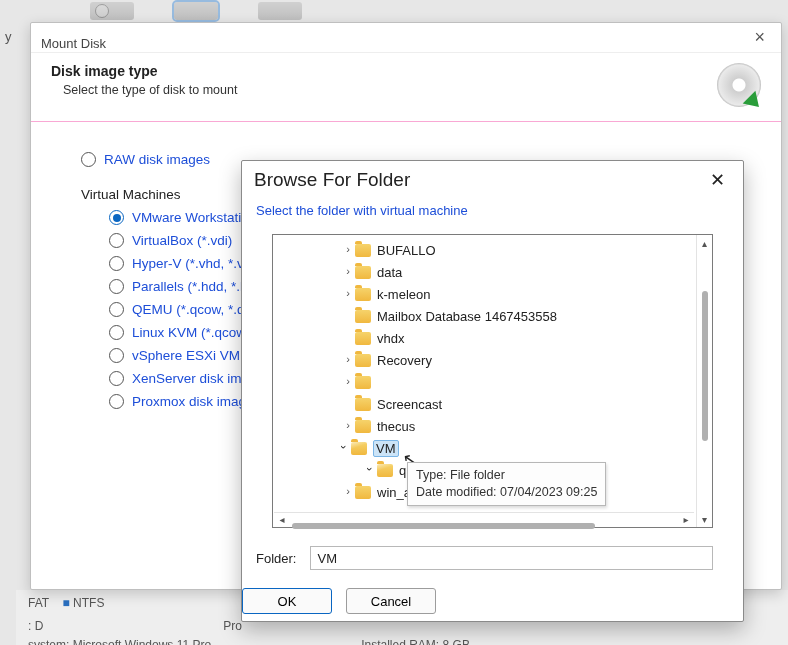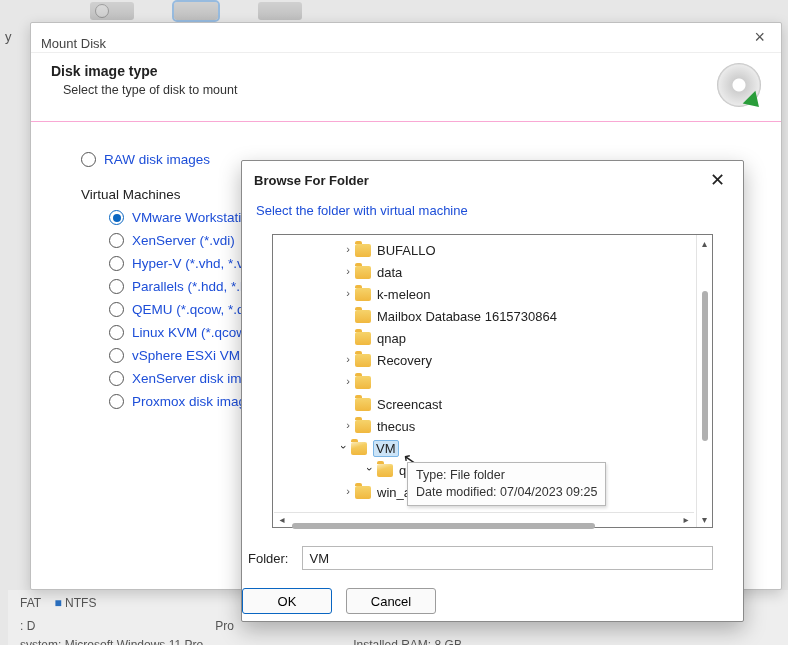--- a/index.html
+++ b/index.html
@@ -5,21 +5,21 @@
   * { box-sizing: border-box; margin: 0; padding: 0; font-family: "Segoe UI", Tahoma, sans-serif; }
   body { background: #f5f5f5; width: 788px; height: 645px; overflow: hidden; position: relative; font-size: 13px; color: #222; }
 
   
   .bg { position: absolute; inset: 0; background: #e7e7e7; }
   .bg-disks { position: absolute; top: 2px; left: 90px; display: flex; gap: 40px; opacity: 0.5; filter: blur(.6px); }
   .bg-disk { width: 44px; height: 18px; background: linear-gradient(#bbb,#999); border-radius: 3px; }
   .bg-disk.sel { outline: 2px solid #4a90d9; }
   .bg-radio { position: absolute; top: 4px; left: 95px; width: 14px; height: 14px; border: 1.5px solid #888; border-radius: 50%; background: #fff; }
   .bg-y { position: absolute; top: 29px; left: 5px; color: #555; filter: blur(.5px);}
-  .bg-bottom { position:absolute; bottom:0; left:8px; right:0; height:55px; background:#eee; color:#555; font-size:12px; padding:4px 12px; filter: blur(.7px); line-height:1.6;}
+  .bg-bottom { position:absolute; bottom:0; left:16px; right:0; height:55px; background:#eee; color:#555; font-size:12px; padding:4px 12px; filter: blur(.7px); line-height:1.6;}
   .bg-bottom span.blue{color:#2a6fbf;}
   .bg-bottom .row{display:flex; gap:60px;}
 
   
   .mount-window {
     position: absolute; left: 30px; top: 22px; width: 752px; height: 568px;
     background: #fff; border: 1px solid #bfbfbf; border-radius: 2px;
     box-shadow: 0 4px 14px rgba(0,0,0,0.18);
   }
   .mw-titlebar { height: 30px; display: flex; align-items: center; padding: 0 10px; border-bottom: 1px solid #eee; }
@@ -42,41 +42,41 @@
   .vm-opts .opt-row { margin-left:24px;}
 
   
   .browse-window {
     position: absolute; left: 241px; top: 160px; width: 503px; height: 462px;
     background: #fff; border: 1px solid #8a8a8a; border-radius: 2px;
     box-shadow: 0 8px 22px rgba(0,0,0,0.28);
     z-index: 10;
   }
   .bw-titlebar { height: 38px; display:flex; align-items:center; padding: 0 12px; }
-  .bw-title { font-size: 13px; color:#222;font-weight:bold; }
+  .bw-title { font-size: 19px; color:#222; }
   .bw-close { margin-left:auto; font-size:18px; color:#222; cursor:pointer; padding:0 6px;}
   .bw-instr { font-size:13px; color:#1d4ed8; padding: 4px 14px 10px 14px;}
   .bw-treewrap { margin: 6px 30px 10px 30px; border: 1px solid #7a7a7a; background:#fff; height: 294px; position:relative;}
   .bw-tree { position:absolute; inset:0; overflow:hidden; padding: 4px 2px 4px 4px;}
   .bw-scrollbar { position:absolute; top:0; right:0; width:16px; height:100%; border-left:1px solid #e3e3e3; display:flex; flex-direction:column; align-items:center; }
   .bw-arrow { width:16px; height:16px; display:flex; align-items:center; justify-content:center; font-size:10px; color:#555; cursor:pointer;}
   .bw-thumb { width:6px; background:#b0b0b0; border-radius:3px; margin-top:40px; height:150px;}
 
   .tree-row { display:flex; align-items:center; height:22px; font-size:13px; color:#222; cursor:pointer; white-space:nowrap;}
   .tw { display:inline-flex; width:14px; justify-content:center; color:#555; font-size:11px; transform:translateY(-1px);}
   .folder-ico { width:16px; height:13px; background: linear-gradient(#f6d36b,#f0b83f); border-radius:2px; position:relative; margin-right:6px; flex-shrink:0;}
   .folder-ico::before{ content:""; position:absolute; top:-3px; left:0; width:7px; height:3px; background:#f0b83f; border-radius:2px 2px 0 0;}
   .folder-ico.open::after{ content:""; position:absolute; inset:0; background: linear-gradient(160deg, rgba(255,255,255,.5), transparent 40%);}
   .sel-label { background:#cce4f7; border:1px solid #7ab5e6; padding:0 2px; border-radius:2px;}
   .ind1{ padding-left:64px;} .ind2{ padding-left:86px;}
 
   .cursor { position:absolute; left:130px; top:214px; font-size:17px; transform:rotate(-10deg); pointer-events:none;}
   .tooltip { position:absolute; left:134px; top:227px; background:#fdfdfd; border:1px solid #b7b7b7; padding:4px 8px; font-size:12.5px; color:#333; box-shadow: 1px 2px 3px rgba(0,0,0,.15); line-height:1.35; pointer-events:none;}
 
-  .bw-folder-line{ display:flex; align-items:center; gap:14px; padding: 8px 30px 4px 6px;}
+  .bw-folder-line{ display:flex; align-items:center; gap:14px; padding: 8px 30px 4px 14px;}
   .bw-folder-line label{ font-size:13px; color:#222;}
   .bw-folder-input{ flex:1; height:24px; border:1px solid #b8b8b8; padding:2px 6px; font-size:13px; color:#222; background:#fff;}
   .bw-buttons{ display:flex; gap:14px; padding:14px 24px 0 0;}
   .dlg-btn{ width:90px; height:26px; background:#fafafa; border:1px solid #9c9c9c; border-radius:3px; font-size:13px; cursor:pointer;}
   .dlg-btn.primary{ border:1.5px solid #0a66c2;}
   .hscroll{ position:absolute; left:1px; right:18px; bottom:1px; height:14px; border-top:1px solid #e3e3e3; display:flex; align-items:center;}
   .hscroll .harrow{ width:16px; text-align:center; font-size:10px; color:#555; cursor:pointer;}
   .hscroll .htrack{ flex:1; position:relative;}
   .hscroll .hthumb{ position:absolute; left:2px; top:3px; height:6px; width:78%; background:#b0b0b0; border-radius:3px;}
 </style>
@@ -122,21 +122,21 @@
       <span>RAW disk images</span>
     </div>
     <div class="section-label">Virtual Machines</div>
     <div class="vm-opts">
       <div class="opt-row">
         <span class="radio checked"></span>
         <span>VMware Workstation / vS</span>
       </div>
       <div class="opt-row">
         <span class="radio"></span>
-        <span>XenServer (*.vdi)</span>
+        <span>VirtualBox (*.vdi)</span>
       </div>
       <div class="opt-row">
         <span class="radio"></span>
         <span>Hyper-V (*.vhd, *.vhdx)</span>
       </div>
       <div class="opt-row">
         <span class="radio"></span>
         <span>Parallels (*.hdd, *.hds)</span>
       </div>
       <div class="opt-row">
@@ -183,26 +183,26 @@
           <span>data</span>
         </div>
       <div class="tree-row ind1">
           <span class="tw">›</span>
           <span class="folder-ico"></span>
           <span>k-meleon</span>
         </div>
       <div class="tree-row ind1">
           <span class="tw"></span>
           <span class="folder-ico"></span>
-          <span>Mailbox Database 1615730864</span>
+          <span>Mailbox Database 1467453558</span>
         </div>
       <div class="tree-row ind1">
           <span class="tw"></span>
           <span class="folder-ico"></span>
-          <span>qnap</span>
+          <span>vhdx</span>
         </div>
       <div class="tree-row ind1">
           <span class="tw">›</span>
           <span class="folder-ico"></span>
           <span>Recovery</span>
         </div>
       <div class="tree-row ind1">
           <span class="tw">›</span>
           <span class="folder-ico"></span>
         </div>

